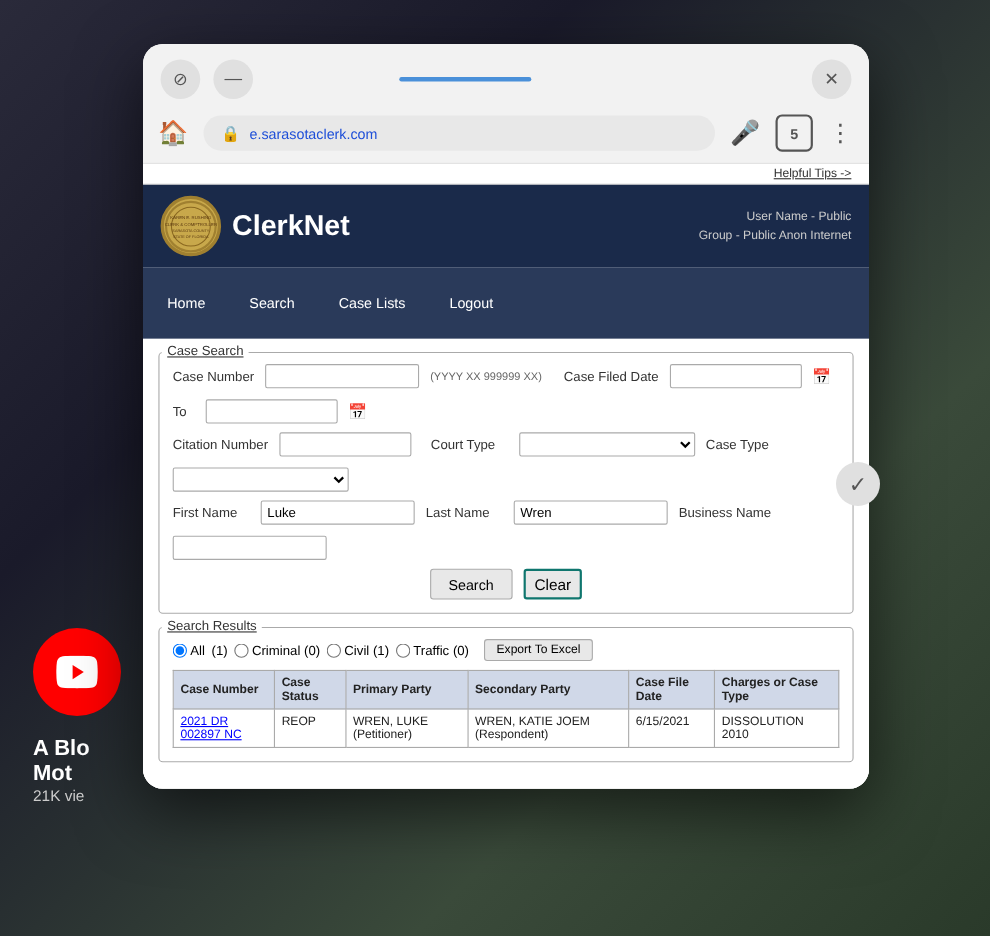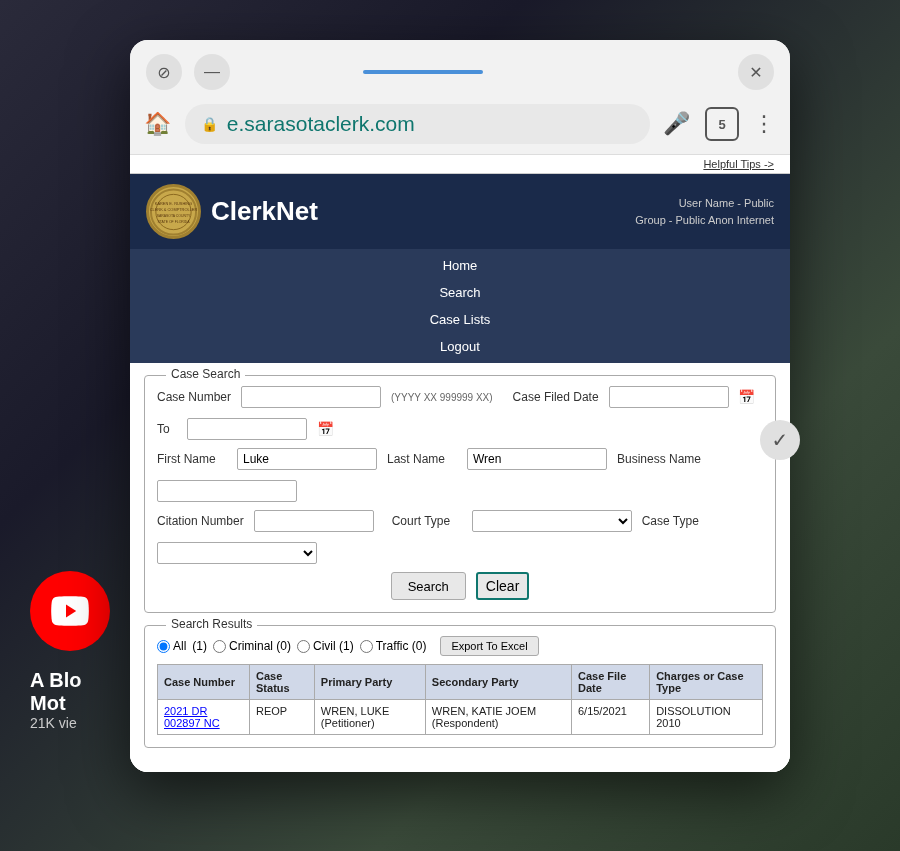--- a/index.html
+++ b/index.html
@@ -133,22 +133,22 @@
       color: #333;
     }
 
     .lock-icon {
       font-size: 14px;
       color: #555;
     }
 
     .address-text {
       flex: 1;
-      font-size: 21px;
-      color: #0f766e;
+      font-size: 13px;
+      color: #1d4ed8;
     }
 
     .mic-btn {
       font-size: 22px;
       color: #555;
       cursor: pointer;
       background: none;
       border: none;
     }
 
@@ -232,24 +232,23 @@
       border-bottom: 1px solid #ccc;
       padding: 3px 16px;
       text-align: right;
       font-size: 11px;
       color: #333;
     }
 
     
     .nav-menu {
       background: #2a3a5a;
-      padding: 4px 8px;
-      display: flex;
-      gap: 2px;
-      flex-direction: column;
+      padding: 20px 8px;
+      display: flex;
+      gap: 12px;
     }
 
     .nav-item {
       padding: 5px 14px;
       color: #fff;
       font-size: 13px;
       cursor: pointer;
       background: none;
       border: none;
       border-radius: 3px;
@@ -266,25 +265,26 @@
       border: 1px solid #aaa;
       border-radius: 4px;
       padding: 10px 12px 12px;
       margin-bottom: 12px;
       position: relative;
     }
 
     .fieldset-legend {
       position: absolute;
       top: -9px;
-      left: 21px;
+      left: 2px;
       background: #fff;
       padding: 0 5px;
       font-size: 12px;
       color: #333;
+      text-decoration: underline;
     }
 
     .form-row {
       display: flex;
       align-items: center;
       gap: 10px;
       margin-bottom: 8px;
       flex-wrap: wrap;
     }
 
@@ -527,35 +527,35 @@
           <span class="hint-text">(YYYY XX 999999 XX)</span>
           <label class="form-label" style="margin-left:10px;">Case Filed Date</label>
           <input class="form-input form-input-sm" type="text" style="">
           <span class="cal-icon">📅</span>
           <label class="form-label" style="min-width:20px;">To</label>
           <input class="form-input form-input-sm" type="text" style="">
           <span class="cal-icon">📅</span>
         </div>
 
         <div class="form-row">
+          <label class="form-label">Citation Number</label>
+          <input class="form-input form-input-sm" type="text" style="">
+          <label class="form-label" style="margin-left:8px;">Court Type</label>
+          <select class="form-select"></select>
+          <label class="form-label">Case Type</label>
+          <select class="form-select"></select>
+        </div>
+
+        <div class="form-row">
           <label class="form-label">First Name</label>
           <input class="form-input form-input-md" type="text" value="Luke" style="">
           <label class="form-label">Last Name</label>
           <input class="form-input form-input-md" type="text" value="Wren" style="">
           <label class="form-label">Business Name</label>
           <input class="form-input form-input-md" type="text" value="" style="">
-        </div>
-
-        <div class="form-row">
-          <label class="form-label">Citation Number</label>
-          <input class="form-input form-input-sm" type="text" style="">
-          <label class="form-label" style="margin-left:8px;">Court Type</label>
-          <select class="form-select"></select>
-          <label class="form-label">Case Type</label>
-          <select class="form-select"></select>
         </div>
 
         <div class="btn-row">
           <button class="btn-search">Search</button>
           <button class="btn-clear">Clear</button>
         </div>
       </div>
 
       <div class="fieldset-box">
         <span class="fieldset-legend">Search Results</span>

